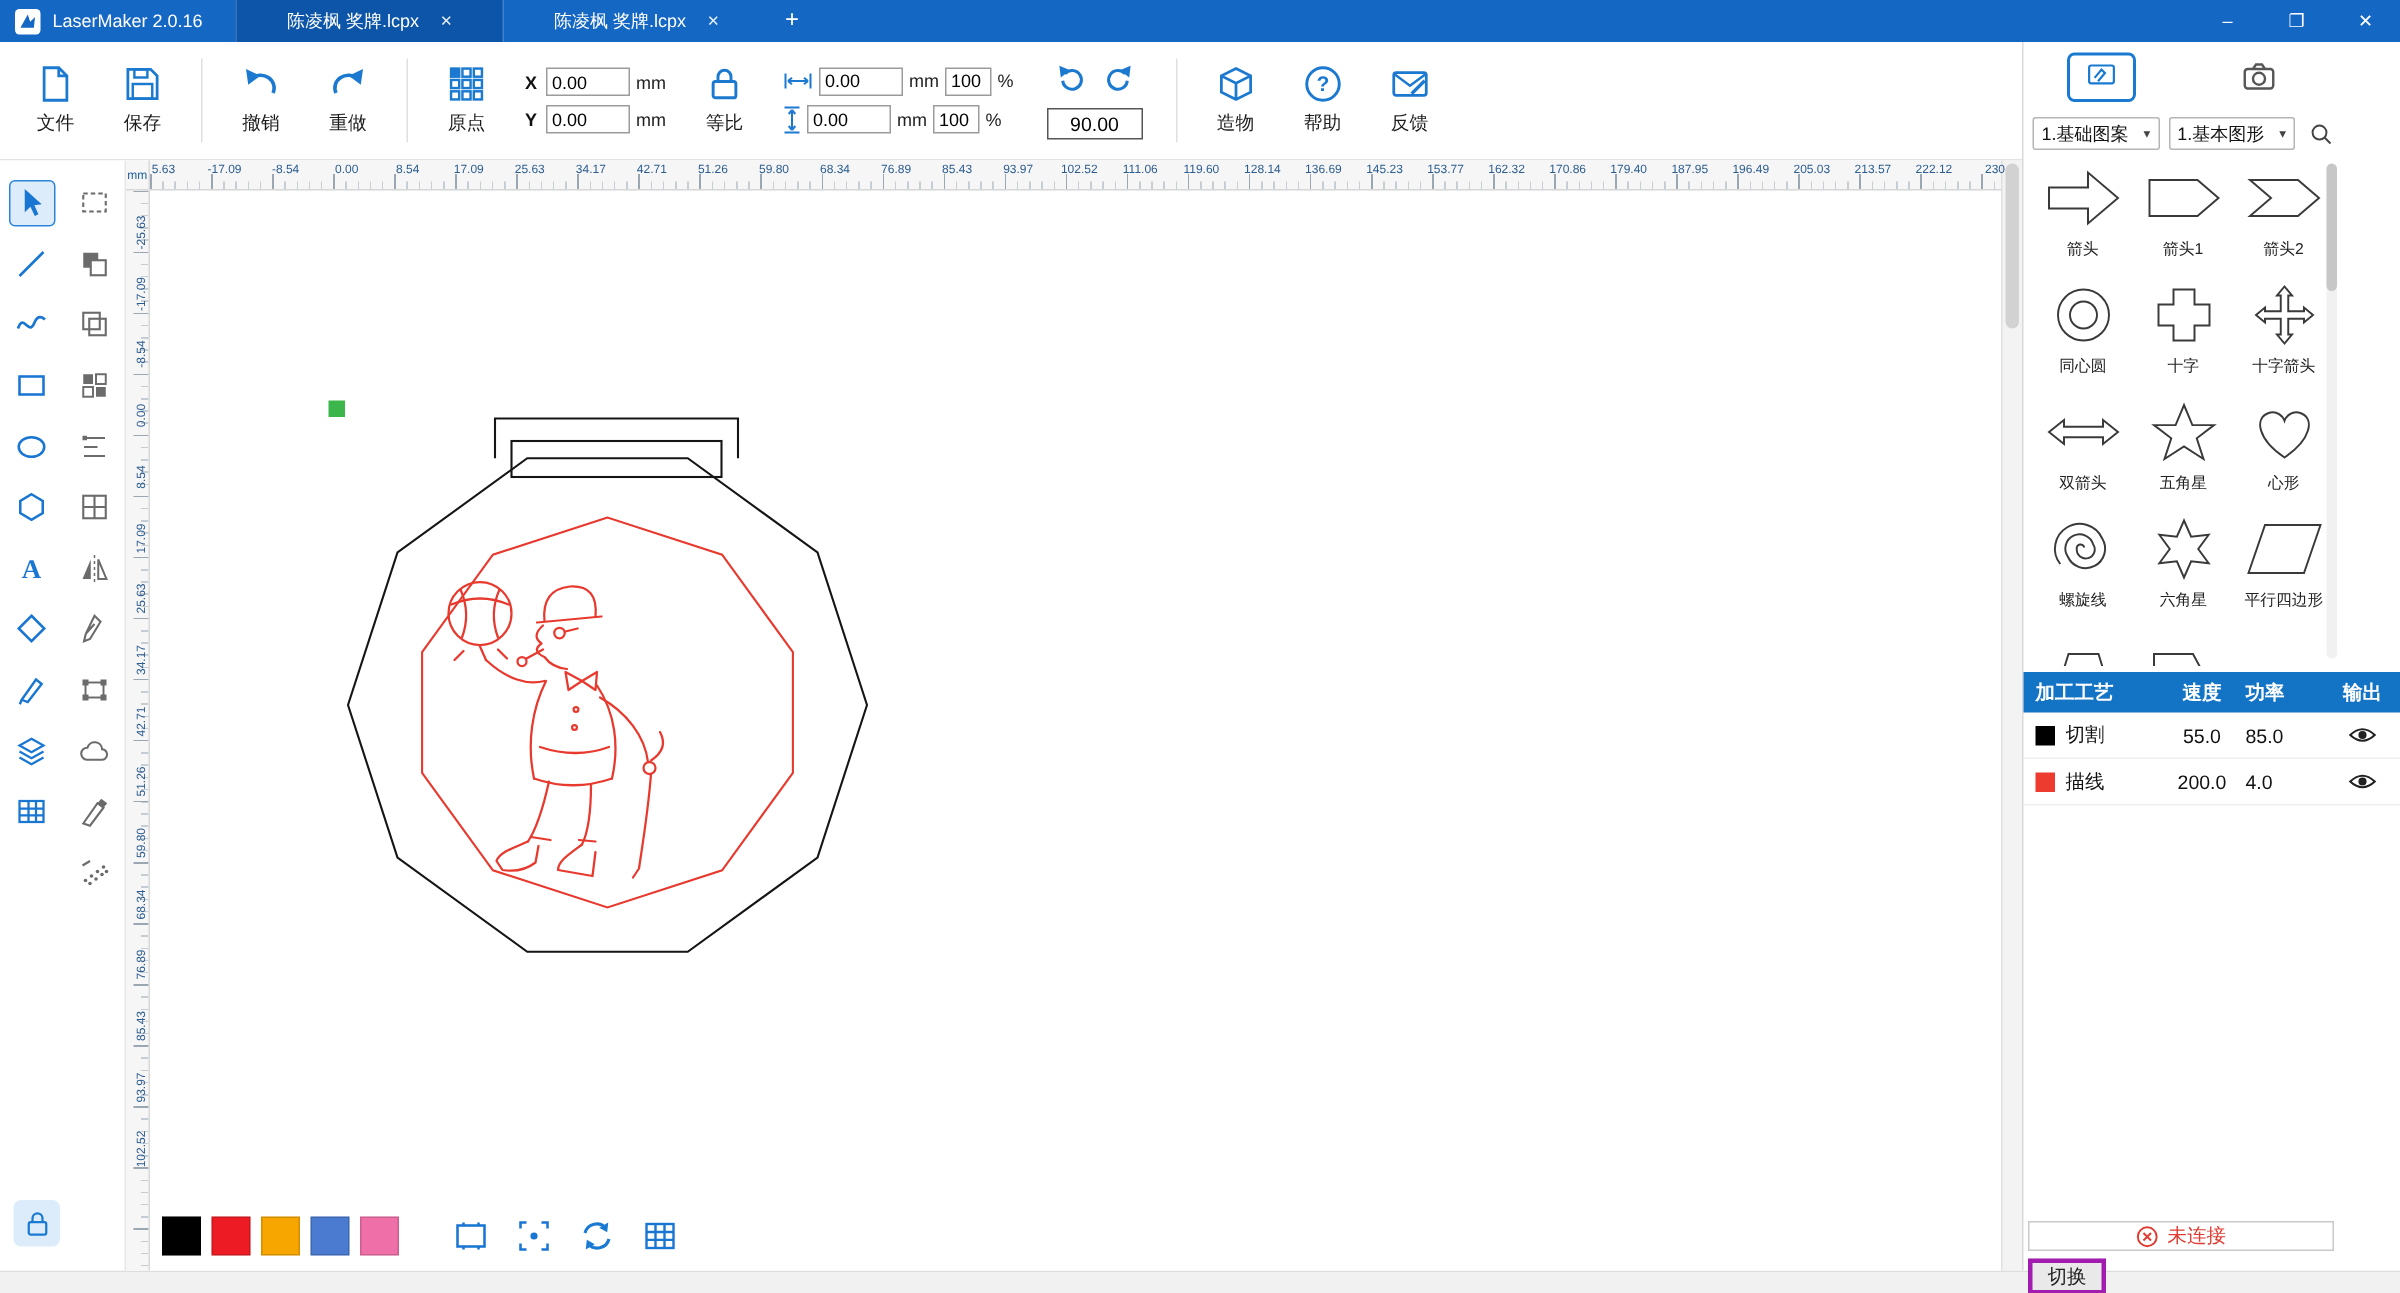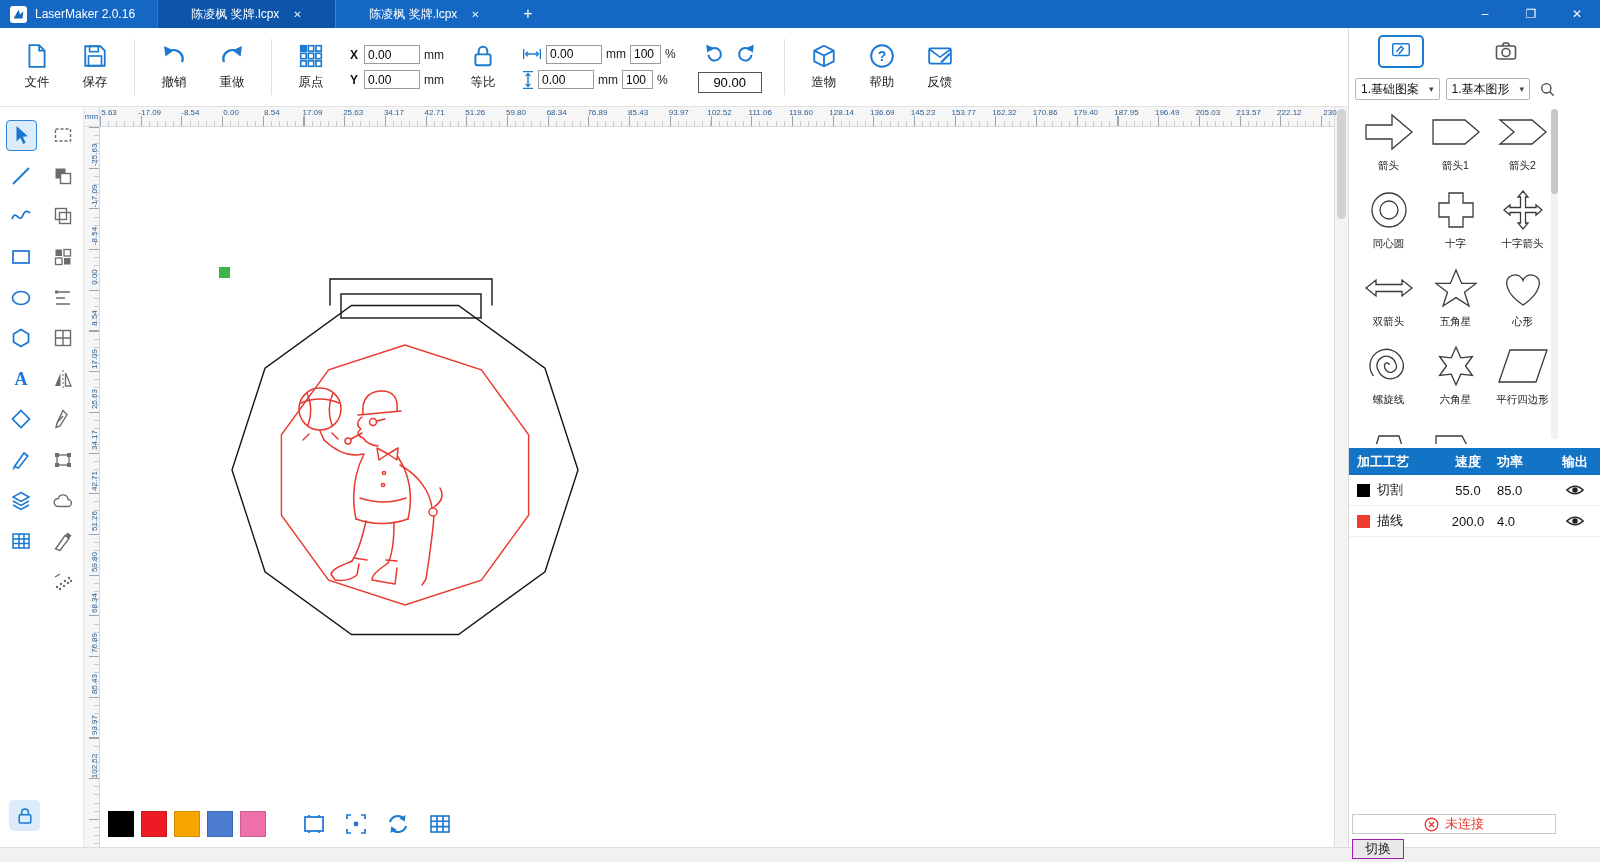--- a/index.html
+++ b/index.html
@@ -101,21 +101,21 @@
   .col.spd { width:58px; text-align:center; }
   .col.pwr { width:56px; text-align:left; }
   .col.out { width:44px; text-align:center; display:flex; justify-content:center; }
   .phead .col.name { padding-left:8px; }
   .chip { width:13px; height:13px; display:inline-block; margin-right:7px; flex:none; }
   .eyebtn { display:flex; align-items:center; cursor:pointer; }
 
   .start { position:absolute; left:105px; bottom:46px; transform:translateX(-50%); width:104px; height:104px; border-radius:50%; background:#1476cc; border:7px solid #3a8ad3; box-shadow:inset 0 0 0 5px #fff; color:#fff; font-size:27px; display:flex; align-items:center; justify-content:center; cursor:pointer; letter-spacing:2px; }
   .conn { position:absolute; left:3px; right:44px; bottom:7px; height:26px; display:flex; gap:5px;flex-direction:column; }
   .connbox { flex:1; border:1px solid #c9c9c9; display:flex; align-items:center; justify-content:center; gap:6px; color:#e03c31; font-size:13px; }
-  .switchbtn { width:52px; background:#e9e9e9; border:1px solid #a21caf; display:flex; align-items:center; justify-content:center; font-size:13px; color:#222; cursor:pointer; }
+  .switchbtn { width:52px; background:#e9e9e9; border:3px solid #a21caf; display:flex; align-items:center; justify-content:center; font-size:13px; color:#222; cursor:pointer; }
 
   .bottombar { height:15px; background:#f1f1f1; border-top:1px solid #ddd; flex:none; }
 </style>
 </head>
 <body>
 
 <div class="app">
 
   <div class="titlebar">
     <span class="logo">

